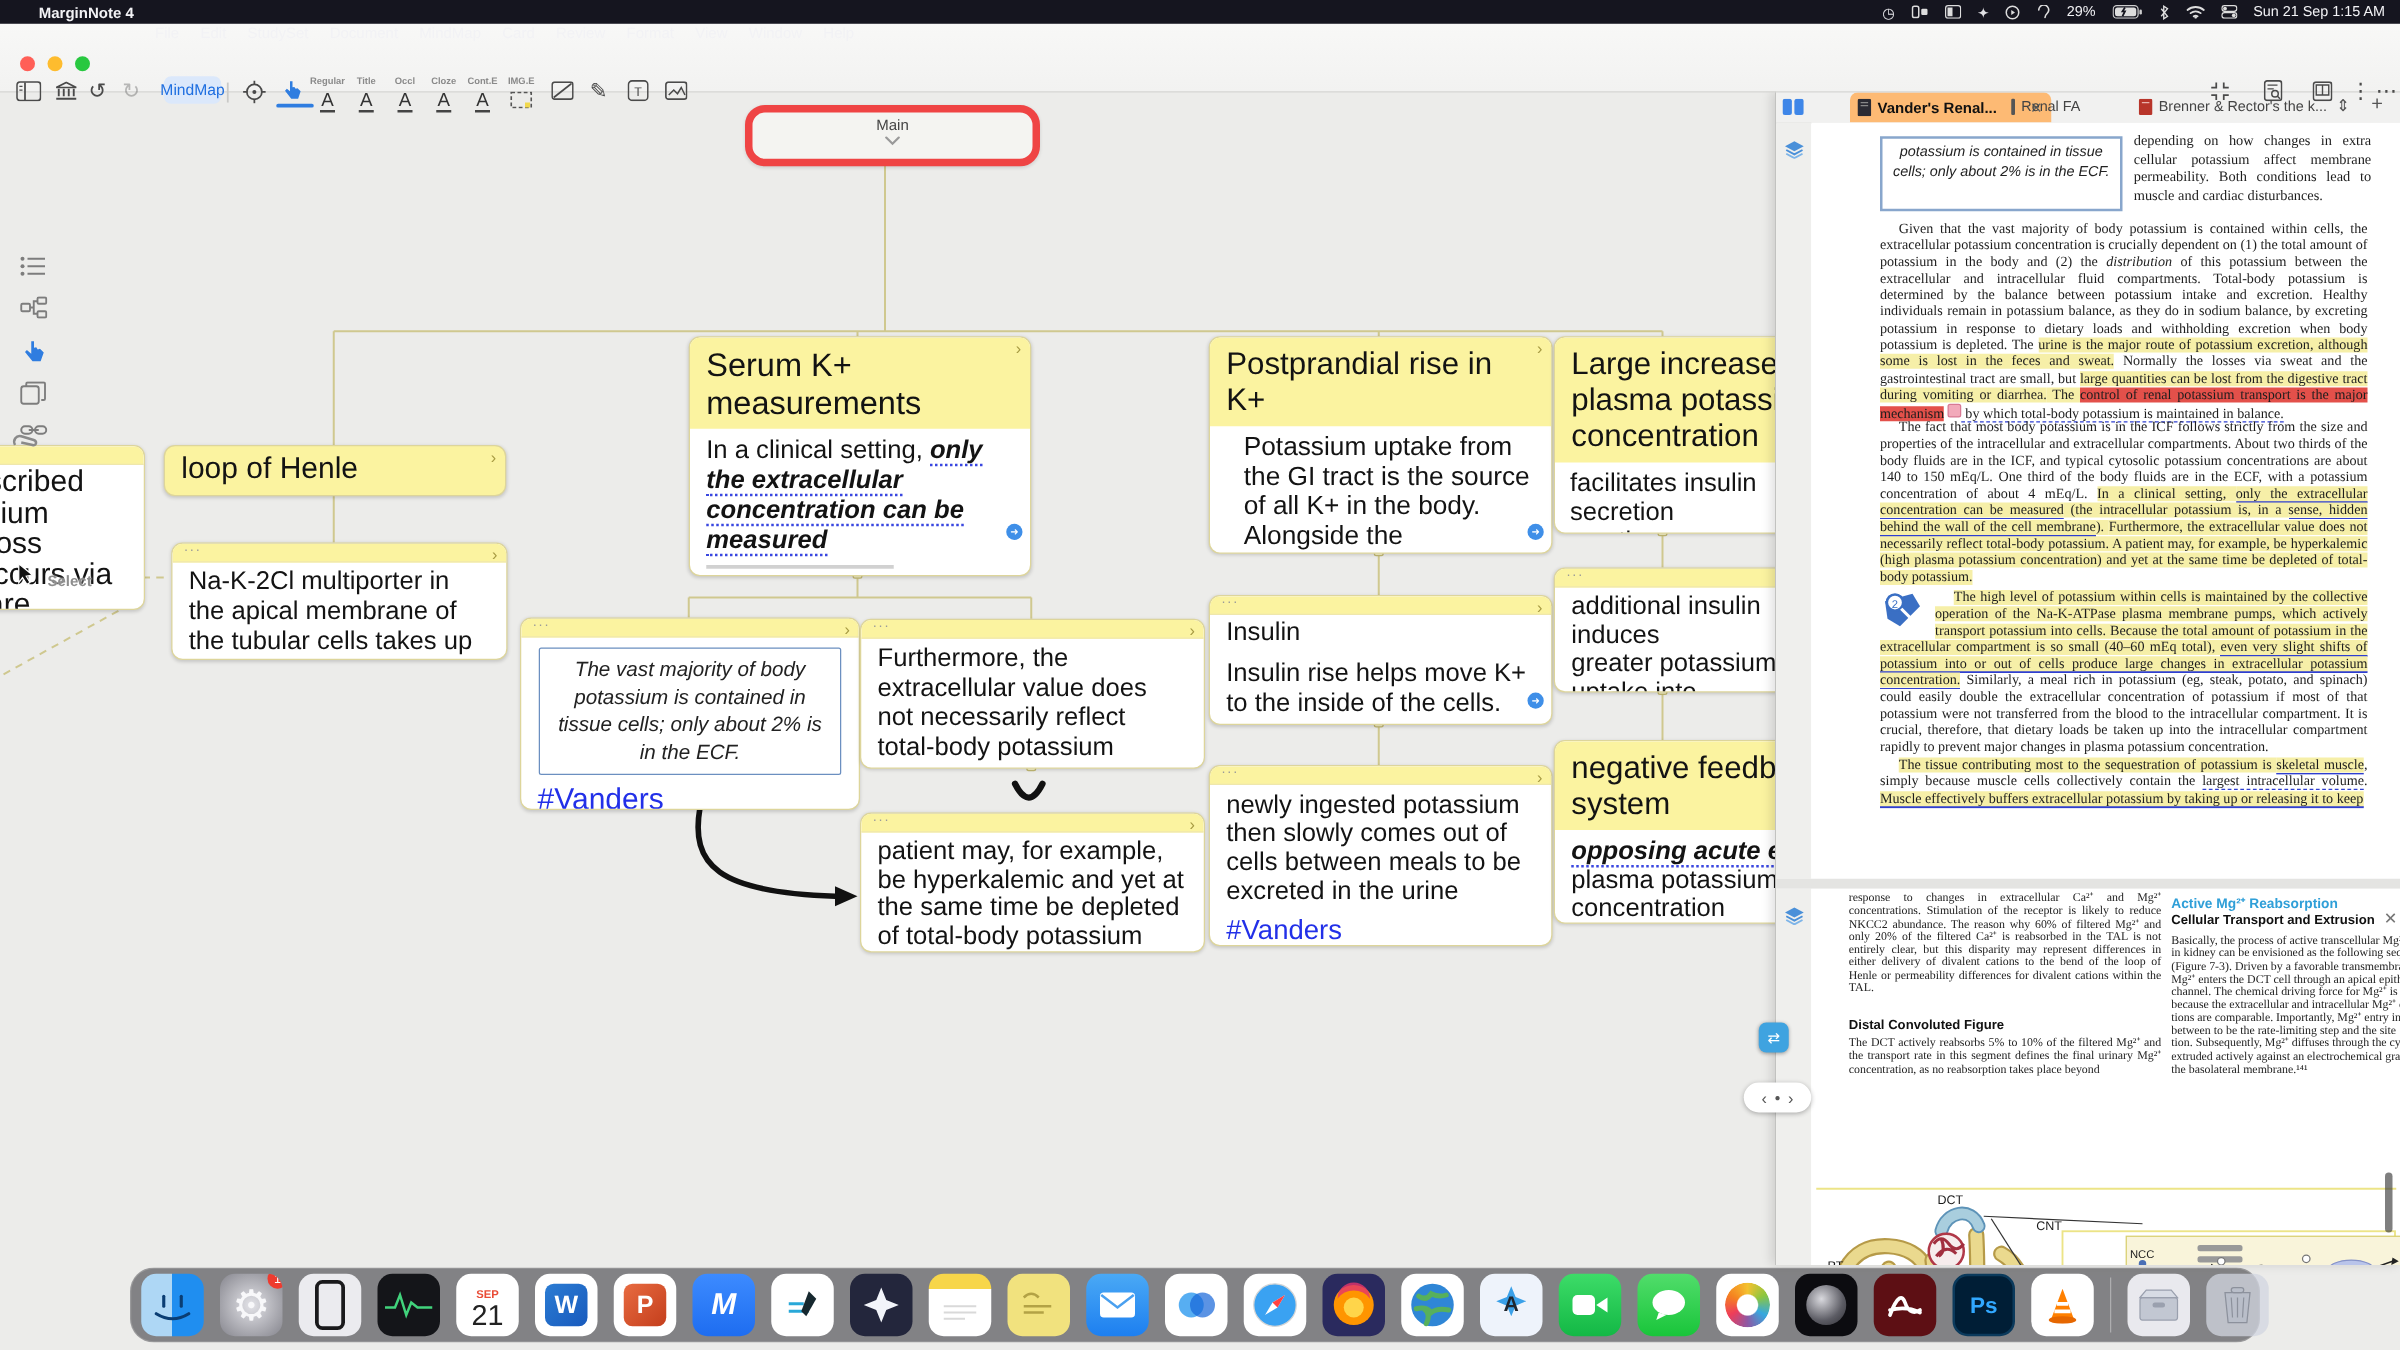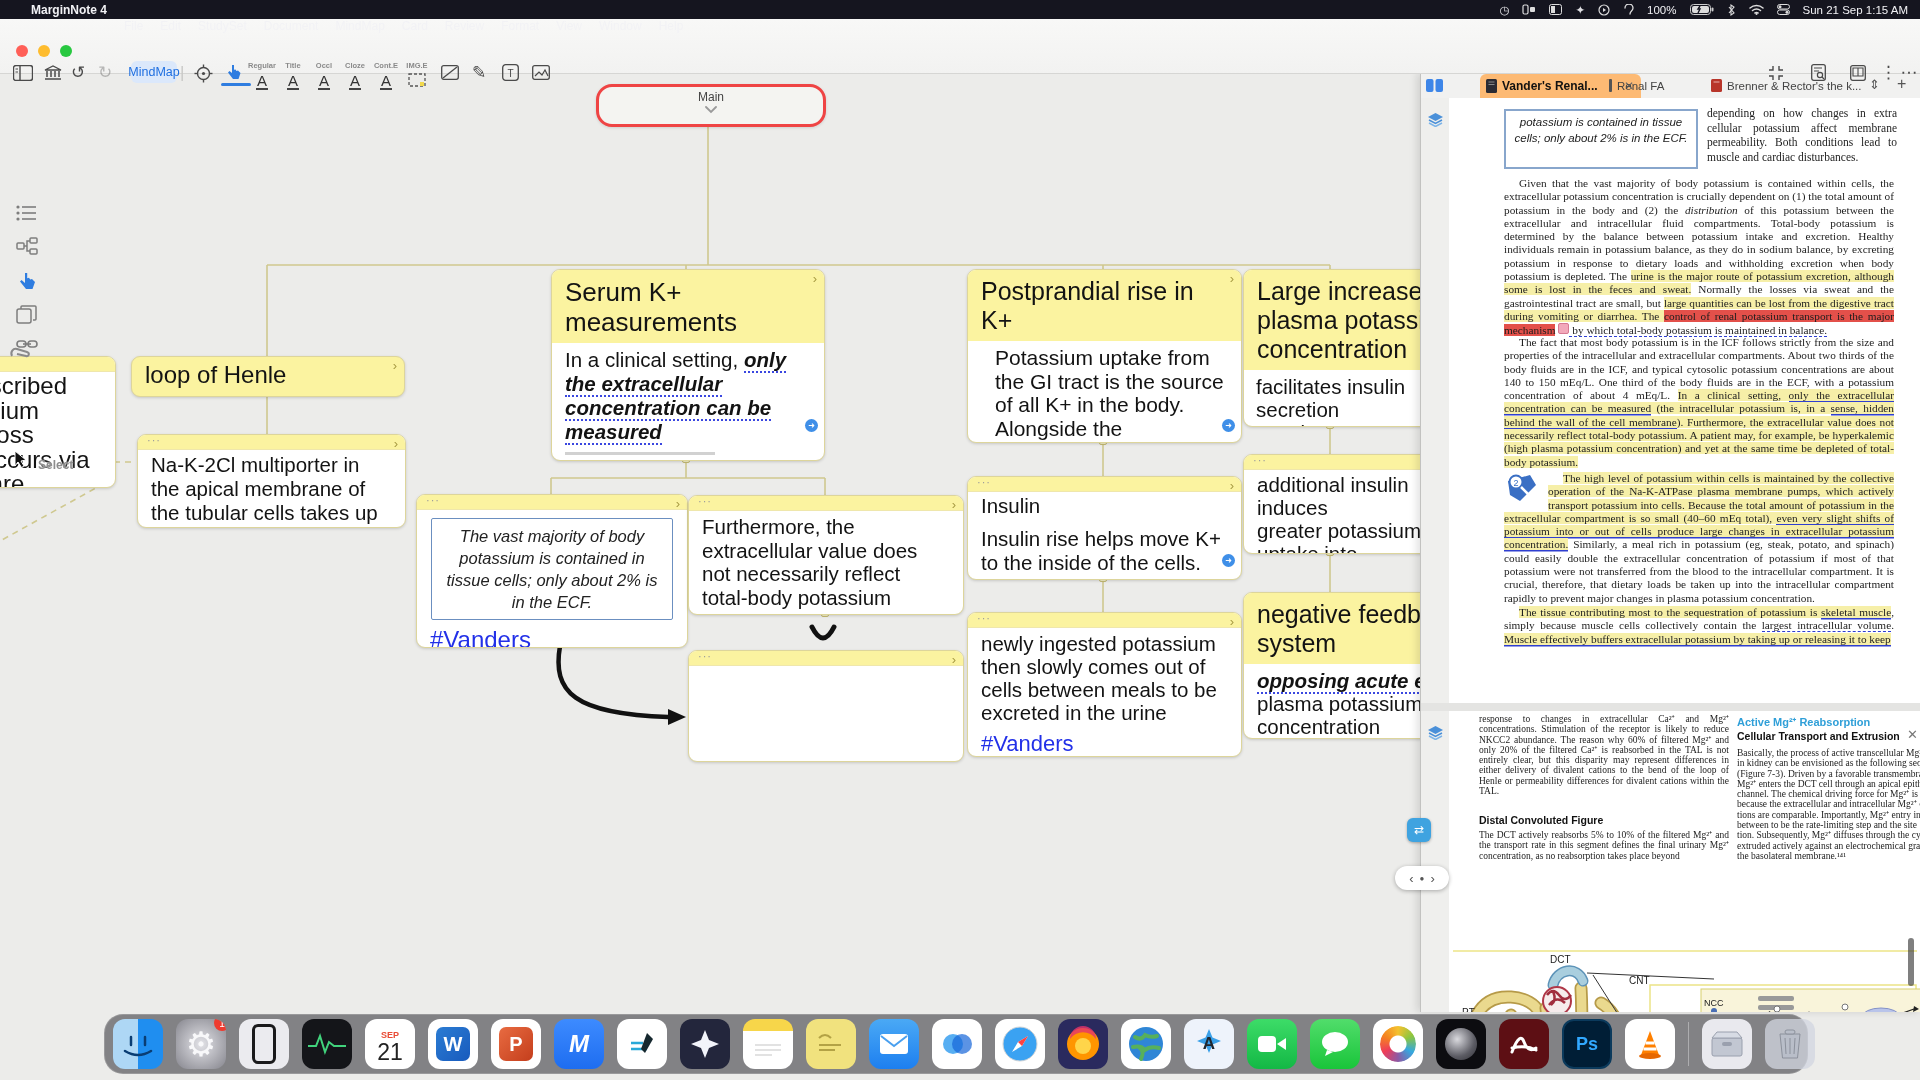--- a/index.html
+++ b/index.html
@@ -106,21 +106,21 @@
           <svg width="12" height="12">
             <circle cx="6" cy="6" r="5" fill="none" stroke="#eee" stroke-width="1.2"></circle>
             <path d="M5 4l3 2-3 2z" fill="#eee"></path>
           </svg>
         </span>
       <span class="mb-ico">
           <svg width="11" height="12">
             <path d="M2 4a4 4 0 018 0c0 3-3 3-3 6" fill="none" stroke="#eee" stroke-width="1.3" stroke-linecap="round"></path>
           </svg>
         </span>
-      <span>100%</span>
+      <span>29%</span>
       <span class="mb-ico">
           <svg width="24" height="11">
             <rect x="0.5" y="0.5" width="20" height="10" rx="3" fill="none" stroke="#ddd"></rect>
             <rect x="2" y="2" width="17" height="7" rx="2" fill="#eee"></rect>
             <path d="M10 2l-2 3h2l-2 4" stroke="#15151f" stroke-width="1.4" fill="none"></path>
             <rect x="21.5" y="3.5" width="2" height="4" rx="1" fill="#ddd"></rect>
           </svg>
         </span>
       <span class="mb-ico">
           <svg width="9" height="12">
@@ -255,21 +255,21 @@
         <rect x="1326.5" y="548.5" width="7" height="7" rx="1.5"></rect>
     </g>
     <path d="M560,646 C552,692 574,714 668,717" fill="none" stroke="#111" stroke-width="4.5" stroke-linecap="round"></path>
     <polygon points="668,709 686,717 668,725" fill="#111"></polygon>
     <path d="M812,627 Q823,649 834,627" fill="none" stroke="#111" stroke-width="5" stroke-linecap="round"></path>
     <ellipse cx="42" cy="380" rx="46" ry="15" fill="none" stroke="#8f8f8f" stroke-width="2" transform="rotate(-7 42 380)"></ellipse>
     <path d="M6,408 q10,-12 22,-2 q10,8 20,-4" fill="none" stroke="#8f8f8f" stroke-width="2"></path>
     <path d="M44,470 q12,6 26,2" fill="none" stroke="#8f8f8f" stroke-width="2"></path>
   </svg>
 
-  <div class="abs" style="left:596px;top:84px;width:224px;height:37px;background:#f4f4f1;border:3px solid #ef4444;border-radius:16px;box-shadow:0 1px 3px rgba(0,0,0,.12);z-index:5;text-align:center;">
+  <div class="abs" style="left:596px;top:84px;width:224px;height:37px;background:#f4f4f1;border:6px solid #ef4444;border-radius:16px;box-shadow:0 1px 3px rgba(0,0,0,.12);z-index:5;text-align:center;">
     <div style="font-size:12px;color:#444;margin-top:3px;">Main</div>
     <svg width="14" height="8" style="margin:2px auto 0;">
         <path d="M2 1l5 5 5-5" fill="none" stroke="#9a9a9a" stroke-width="1.8" stroke-linecap="round"></path>
       </svg>
   </div>
 
   <div class="abs" style="left:14px;top:204px;width:28px;z-index:8;">
     <svg width="22" height="18" style="margin:0 0 15px 2px;">
         <g stroke="#7d7d7d" stroke-width="1.6">
           <line x1="6" y1="3" x2="20" y2="3"></line>
@@ -363,20 +363,21 @@
       </div>
     <div class="bod" style="font-size:20.5px;line-height:23.5px;padding-top:4px;">Furthermore, the extracellular value does not necessarily reflect total-body potassium</div>
     <div class="tag">#Vanders</div>
   </div>
 
   <div class="card" style="left:688px;top:650px;width:274px;height:110px;">
     <div class="strip">
         <span class="dots3">···</span>
         <span class="exp">›</span>
       </div>
+    <div class="bod" style="font-size:20.5px;line-height:22.5px;padding-top:4px;">patient may, for example, be hyperkalemic and yet at the same time be depleted of total-body potassium</div>
   </div>
 
   <div class="card" style="left:967px;top:269px;width:273px;height:172px;">
     <span class="exp">›</span>
     <div class="titlebg ttl" style="font-size:25px;">Postprandial rise in K+</div>
     <div class="bod" style="font-size:21px;line-height:23.5px;padding-left:27px;">Potassium uptake from the GI tract is the source of all K+ in the body.
 Alongside the</div>
 
     <span class="bluedot" style="right:6px;bottom:10px;">➜</span>
   </div>

